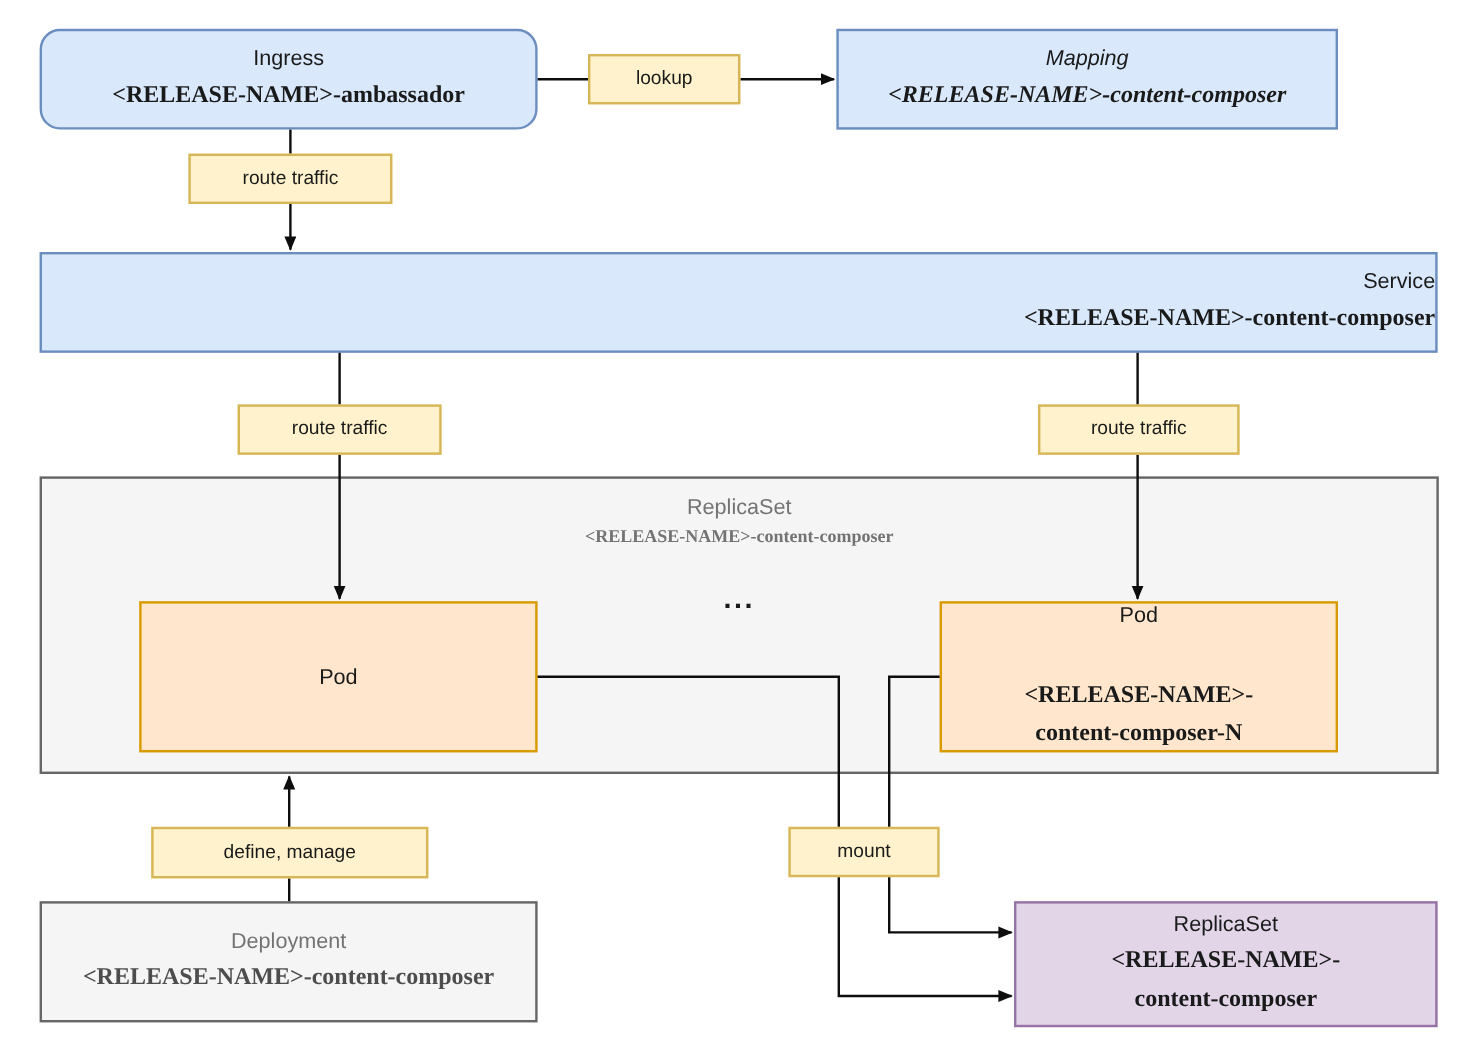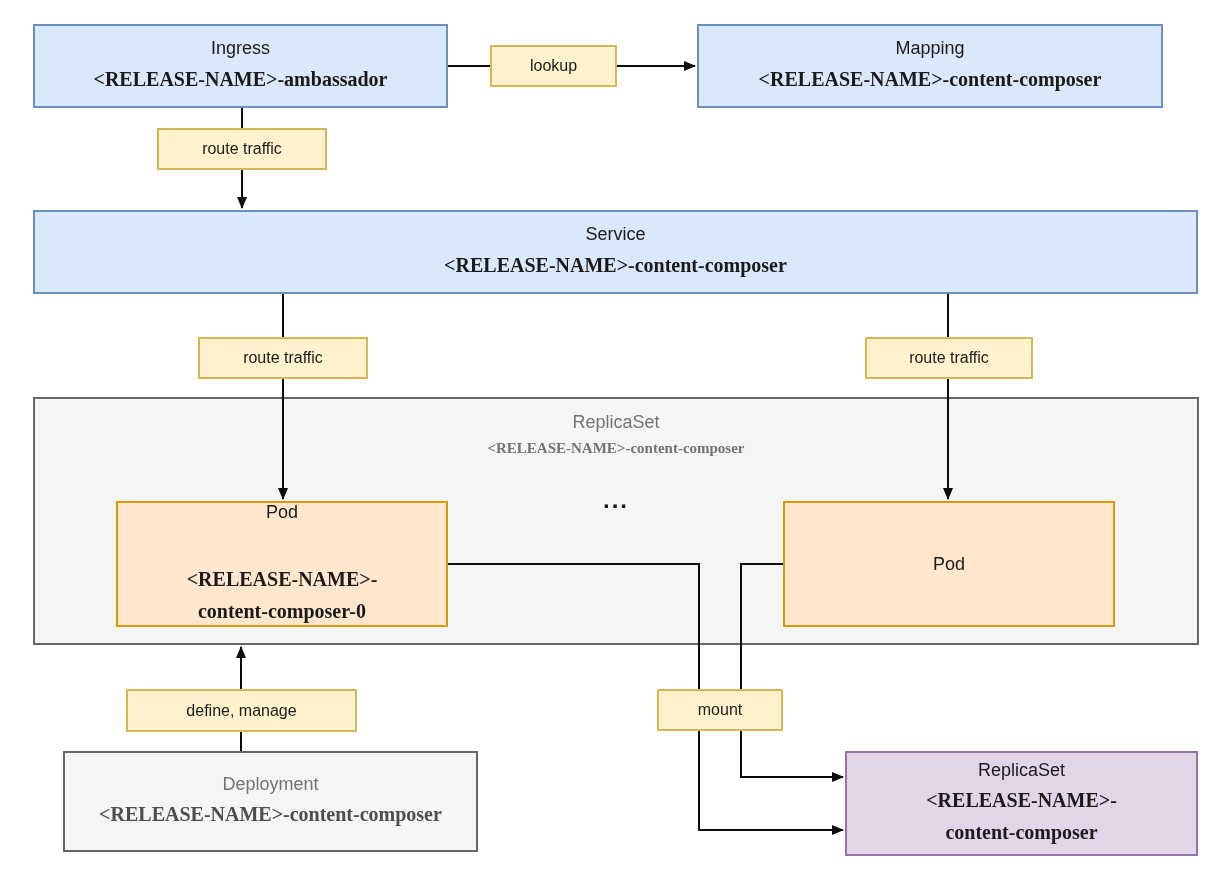--- a/index.html
+++ b/index.html
@@ -47,45 +47,45 @@
 
 <div id="canvas">
 
   <div id="replicaset" class="node grayc" style="left:33px;top:397px;width:1166px;height:248px;">
     <span class="node-title">ReplicaSet</span>
     <span class="node-sub">&lt;RELEASE-NAME&gt;-content-composer</span>
   </div>
 
   <div id="ellipsis">...</div>
 
-  <div class="node blue" style="left:33px;top:24px;width:415px;height:84px;">
+  <div class="node blue" style="left:33px;top:24px;width:415px;height:84px;border-radius:17px;">
     <span class="node-title">Ingress</span>
     <span class="node-sub">&lt;RELEASE-NAME&gt;-ambassador</span>
   </div>
 
-  <div class="node blue" style="left:697px;top:24px;width:466px;height:84px;">
+  <div class="node blue" style="left:697px;top:24px;width:418px;height:84px;font-style:italic;">
     <span class="node-title">Mapping</span>
     <span class="node-sub">&lt;RELEASE-NAME&gt;-content-composer</span>
   </div>
 
-  <div class="node blue" style="left:33px;top:210px;width:1165px;height:84px;">
+  <div class="node blue" style="left:33px;top:210px;width:1165px;height:84px;align-items:flex-end;">
     <span class="node-title">Service</span>
     <span class="node-sub">&lt;RELEASE-NAME&gt;-content-composer</span>
   </div>
 
   <div class="node orange innerbox" style="left:116px;top:501px;width:332px;height:126px;">
     <span class="node-title">Pod</span>
-    <span class="node-sub pod-sub">&lt;RELEASE-NAME&gt;-content-composer-0</span>
   </div>
 
   <div class="node orange innerbox" style="left:783px;top:501px;width:332px;height:126px;">
     <span class="node-title">Pod</span>
+    <span class="node-sub pod-sub">&lt;RELEASE-NAME&gt;-content-composer-N</span>
   </div>
 
-  <div id="deployment" class="node grayc" style="left:33px;top:751px;width:415px;height:101px;margin-left:30px;">
+  <div id="deployment" class="node grayc" style="left:33px;top:751px;width:415px;height:101px;">
     <span class="node-title">Deployment</span>
     <span class="node-sub">&lt;RELEASE-NAME&gt;-content-composer</span>
   </div>
 
   <div class="node purple" style="left:845px;top:751px;width:353px;height:105px;">
     <span class="node-title">ReplicaSet</span>
     <span class="node-sub cfg-sub">&lt;RELEASE-NAME&gt;-content-composer</span>
   </div>
 
   <svg id="edges" width="1224" height="878" viewBox="0 0 1224 878">

